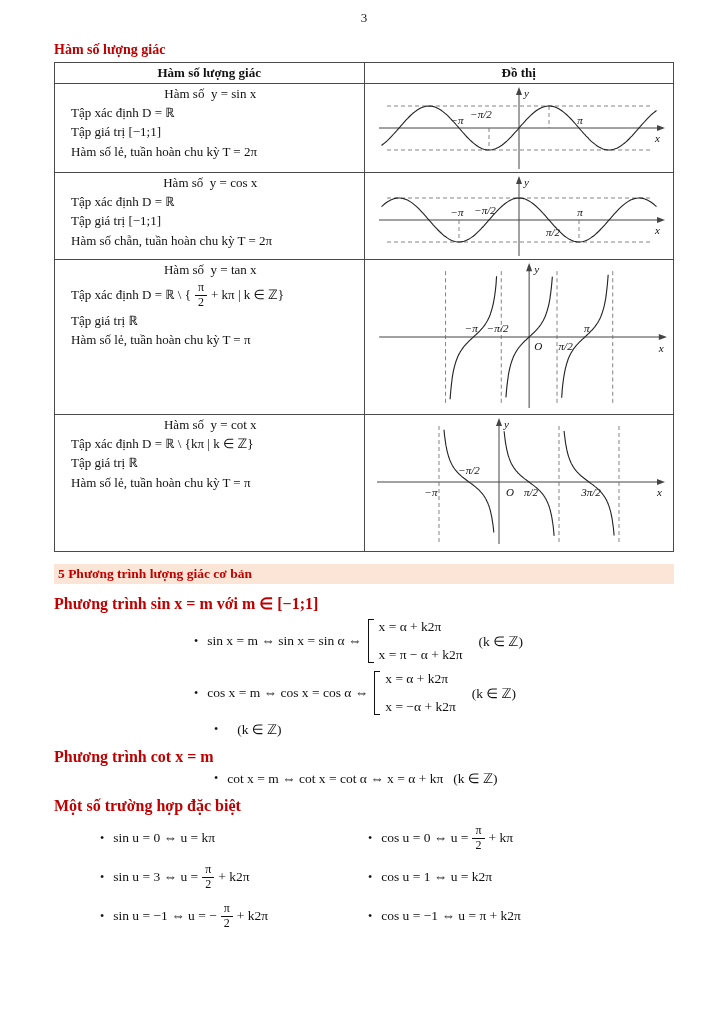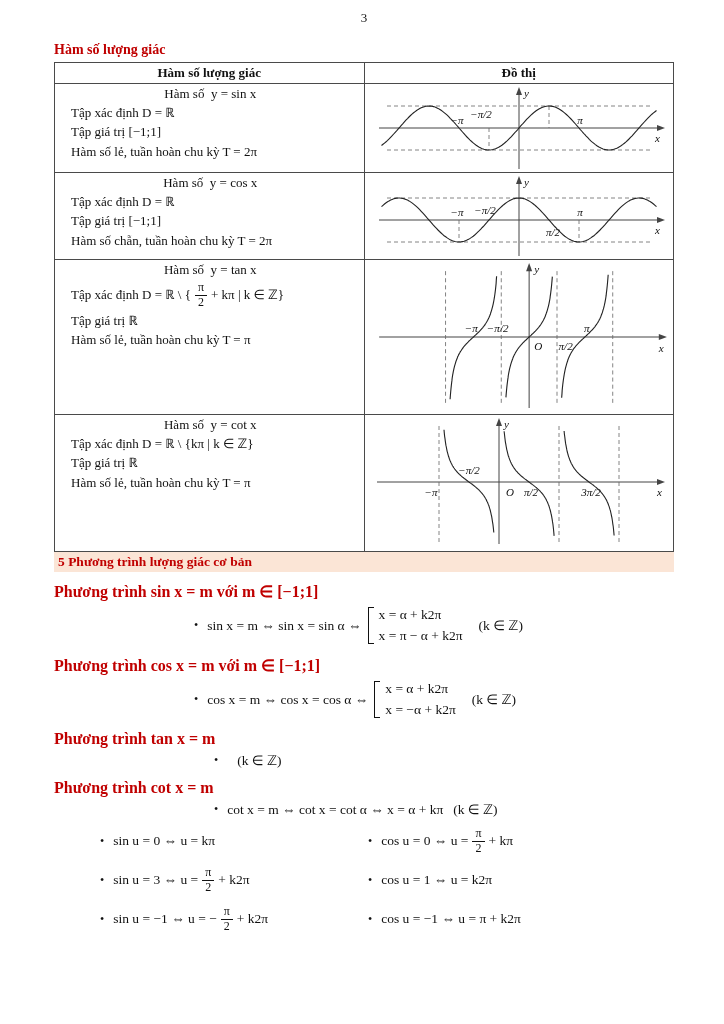--- a/index.html
+++ b/index.html
@@ -19,28 +19,28 @@
   svg.graph{display:block;margin:0 auto}
   .graph .ax{stroke:#444;stroke-width:1}
   .graph .ah{fill:#444}
   .graph .dash{stroke:#666;stroke-width:0.8;stroke-dasharray:4 3;fill:none}
   .graph .curve{fill:none;stroke:#222;stroke-width:1.1}
   .graph text{font-size:11px;font-style:italic;fill:#111;font-family:"Liberation Serif",serif}
   .r-sin td{height:88px}
   .r-cos td{height:85px}
   .r-tan td{height:155px}
   .r-cot td{height:137px}
-  .banner{background:#fbe5d6;color:#c00000;font-weight:bold;font-size:13.5px;padding:2px 4px;margin:0 0 6px 0}
+  .banner{background:#fbe5d6;color:#c00000;font-weight:bold;font-size:13.5px;padding:2px 4px;margin:12px 0 6px 0}
   .eq-heading{color:#c00000;font-weight:bold;font-size:16px;margin:10px 0 3px}
   .eq-line{display:flex;align-items:center;margin:4px 0 4px 140px;font-size:13.5px}
   .eq-line.single{margin-left:160px}
   .bullet{margin-right:9px;font-size:12px}
   .cases{display:inline-flex;align-items:stretch;margin:2px 6px}
   .lbrack{width:6px;border-left:1.6px solid #111;border-top:1.6px solid #111;border-bottom:1.6px solid #111}
-  .stack{display:flex;flex-direction:column;row-gap:5px;padding-left:5px;justify-content:center}
+  .stack{display:flex;flex-direction:column;row-gap:12px;padding-left:5px;justify-content:center}
   .ksuffix{margin-left:10px}
   .frac{display:inline-flex;flex-direction:column;align-items:center;margin:0 4px;font-size:12px;line-height:1.15;vertical-align:middle}
   .frac .num{border-bottom:1px solid #111;padding:0 3px}
   .frac .den{padding:0 3px}
   .special-grid{display:grid;grid-template-columns:268px 1fr;margin:6px 0 0 46px;row-gap:5px;align-items:center}
   .sp-line{display:flex;align-items:center;font-size:13.5px;min-height:34px}
 </style>
 </head>
 <body>
 
@@ -222,47 +222,46 @@
     <span class="cases">
       <span class="lbrack"></span>
       <span class="stack">
         <span>x = α + k2π</span>
         <span>x = π − α + k2π</span>
       </span>
     </span>
     <span class="ksuffix">(k ∈ ℤ)</span>
   </div>
 
-  <div class="eq-heading">Phương trình cos x = m với m ∈ [−1;1]</div>
   <div class="eq-line">
     <span class="bullet">•</span>
     <span>cos x = m ⇔ cos x = cos α ⇔</span>
     <span class="cases">
       <span class="lbrack"></span>
       <span class="stack">
         <span>x = α + k2π</span>
         <span>x = −α + k2π</span>
       </span>
     </span>
     <span class="ksuffix">(k ∈ ℤ)</span>
   </div>
 
-  <div class="eq-heading">Phương trình tan x = m</div>
   <div class="eq-line single">
     <span class="bullet">•</span>
     <span class="ksuffix">(k ∈ ℤ)</span>
   </div>
 
   <div class="eq-heading">Phương trình cot x = m</div>
   <div class="eq-line single">
     <span class="bullet">•</span>
     <span>cot x = m ⇔ cot x = cot α ⇔ x = α + kπ</span>
     <span class="ksuffix">(k ∈ ℤ)</span>
   </div>
 
+  <div class="eq-heading">Một số trường hợp đặc biệt</div>
 
   <div class="special-grid">
 
     <div class="sp-line">
       <span class="bullet">•</span>
       <span>sin u = 0 ⇔ u = kπ</span>
     </div>
     <div class="sp-line">
       <span class="bullet">•</span>
       <span>cos u = 0 ⇔ u =</span>

